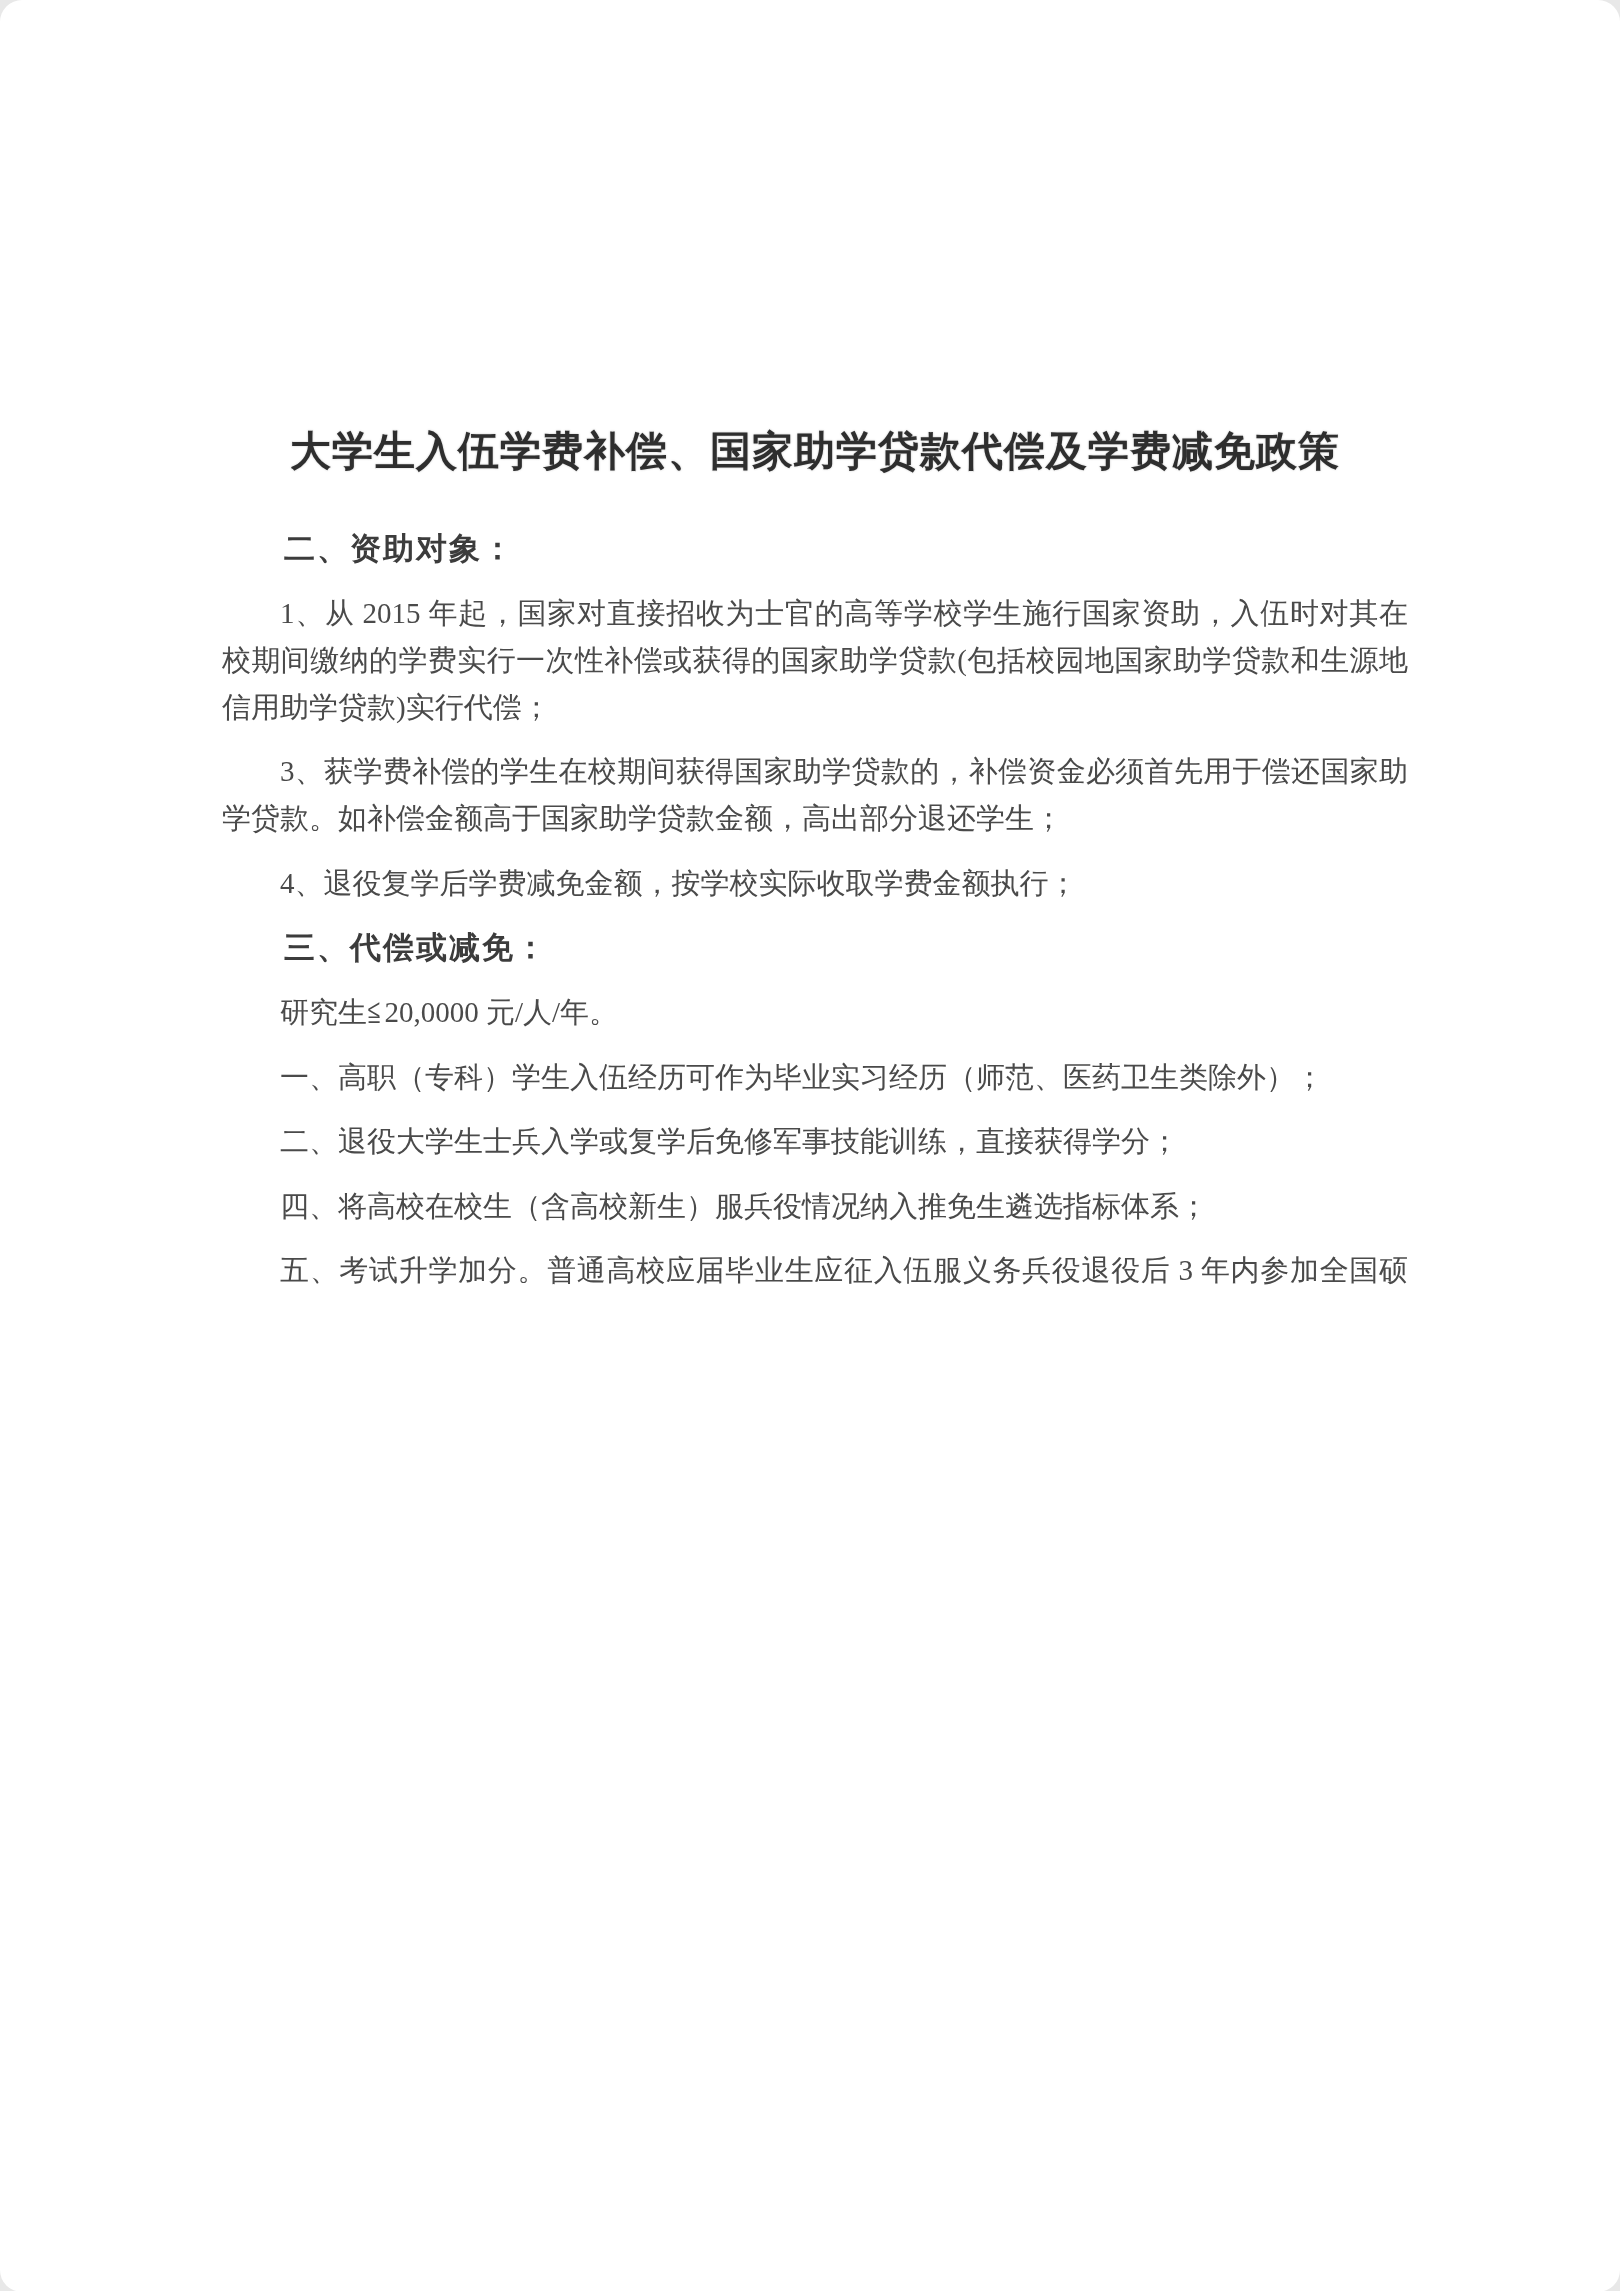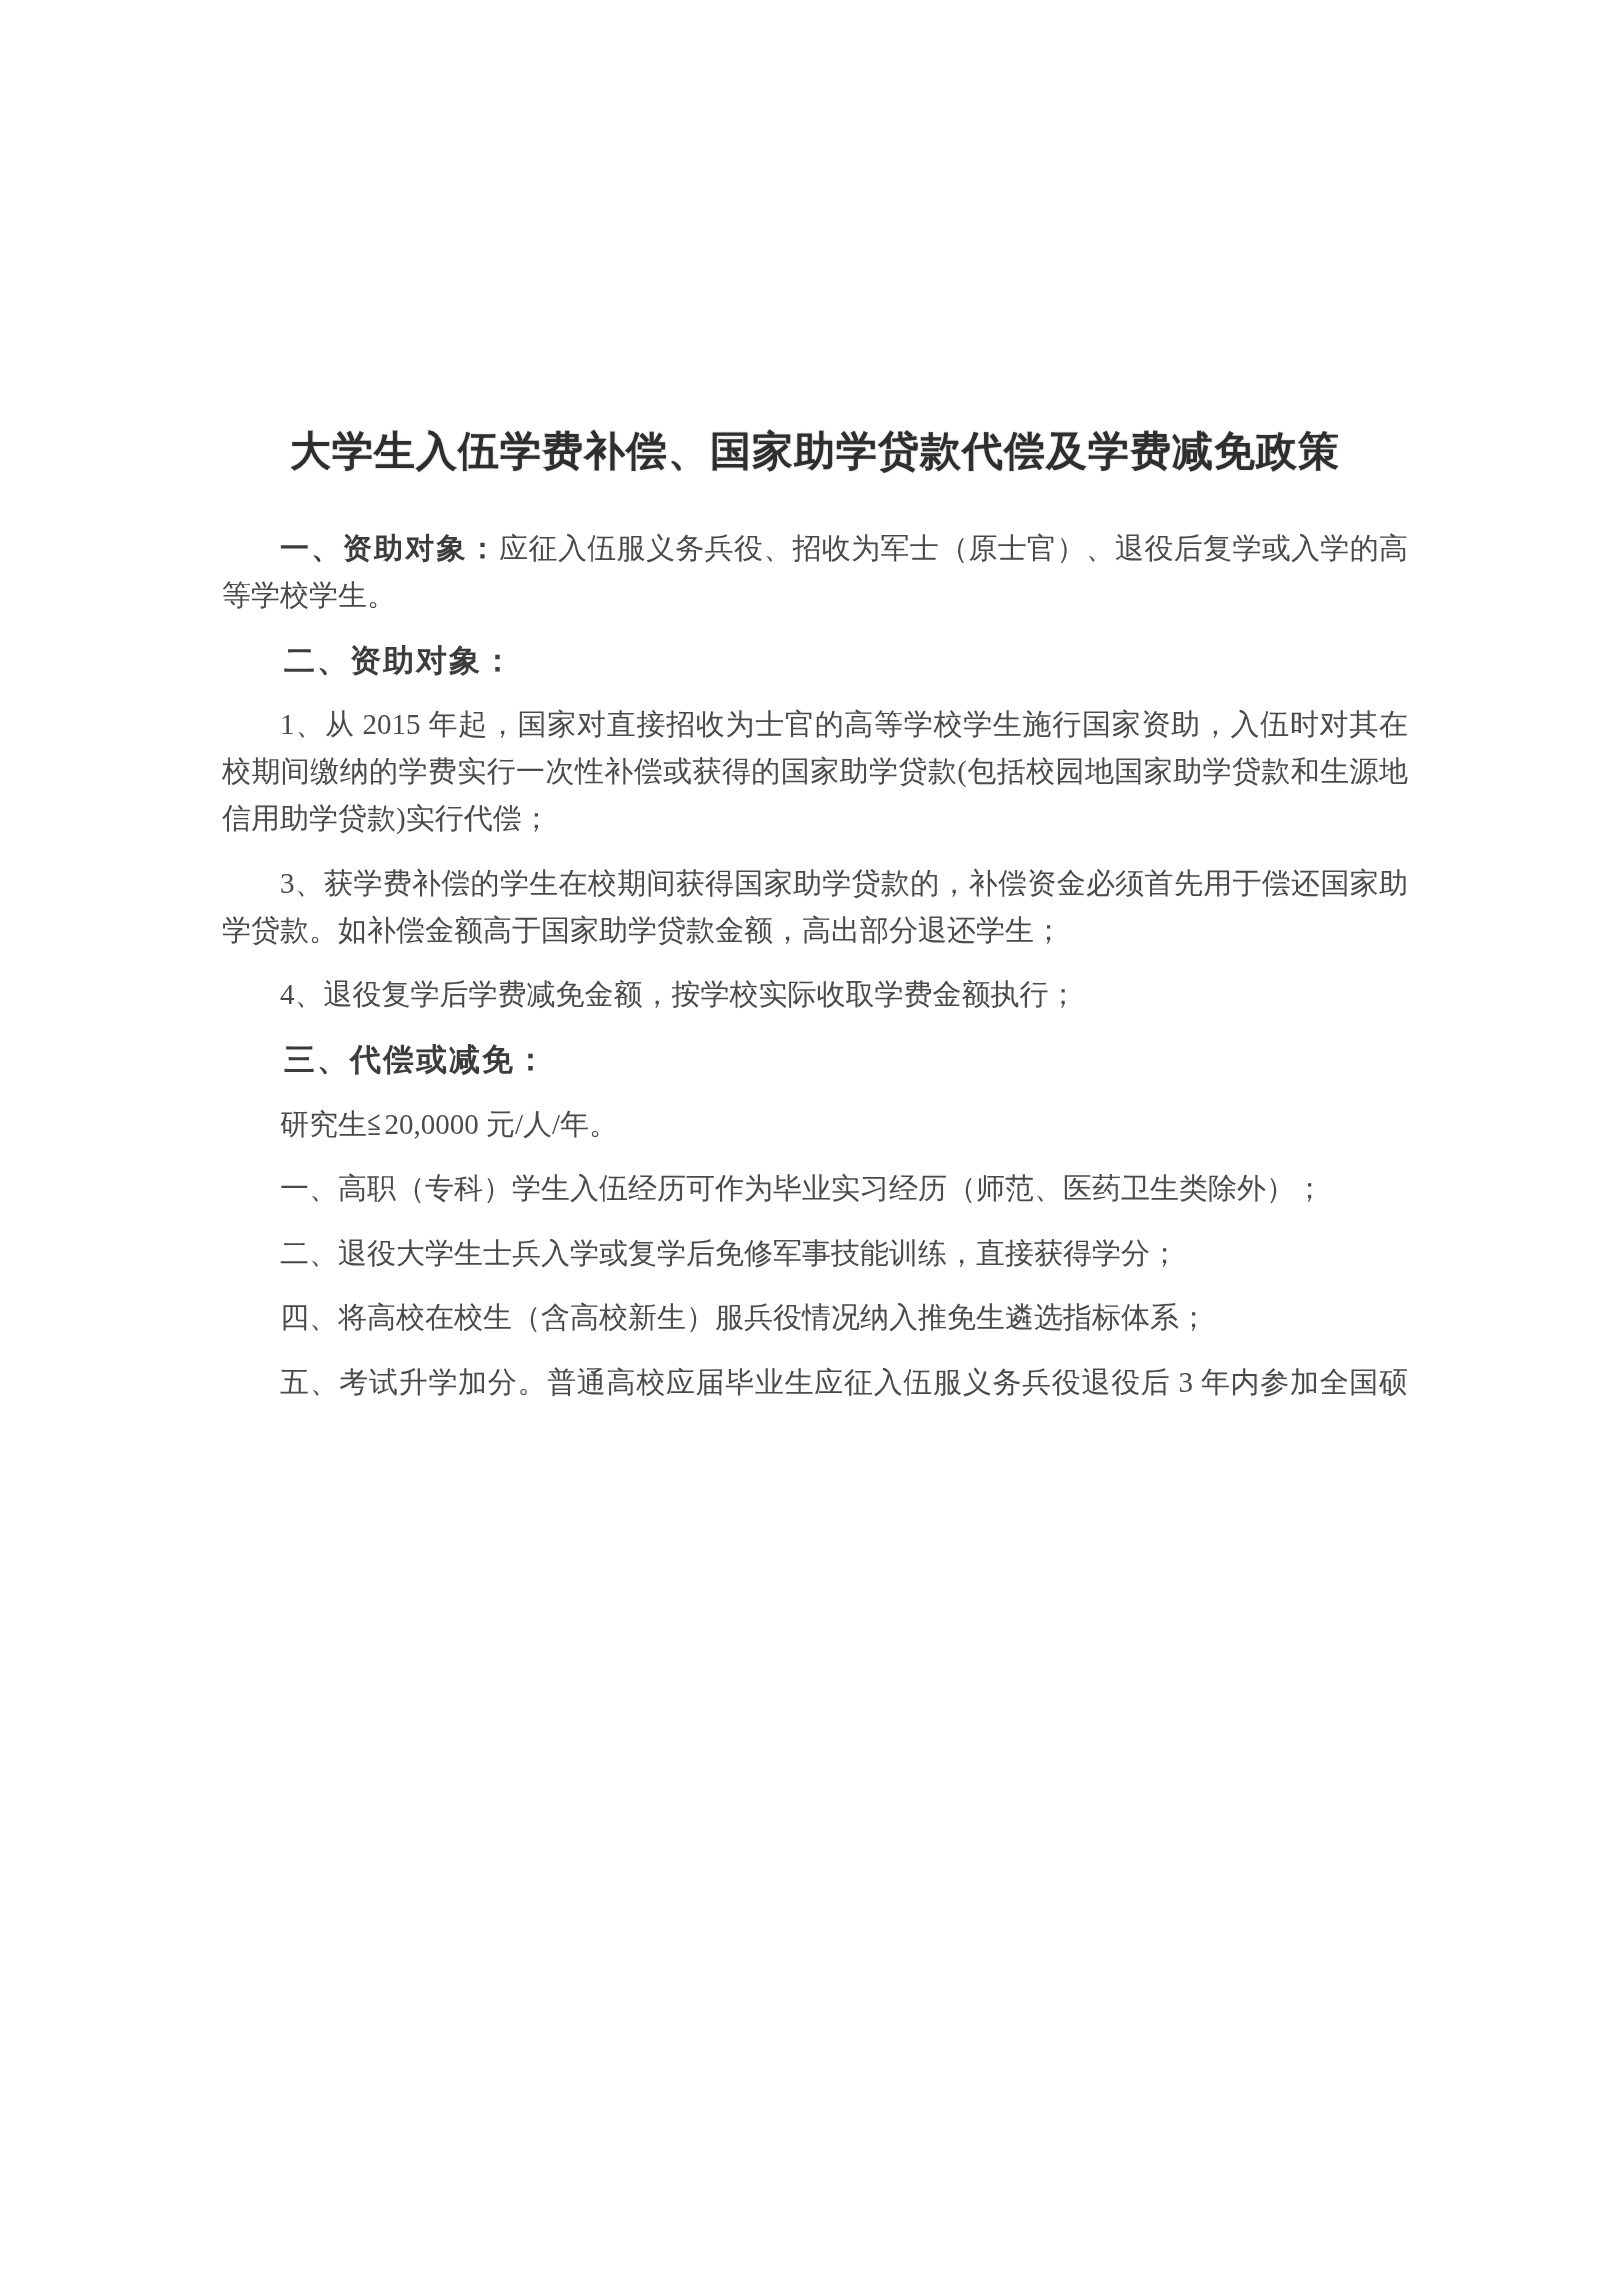--- a/index.html
+++ b/index.html
@@ -7,20 +7,21 @@
     position: relative;
     width: 1620px;
     height: 2292px;
     margin: 0 auto;
     background: #ffffff;
     box-sizing: border-box;
     padding: 421px 212px 0 222px;
     overflow: hidden;
     font-family: "Liberation Serif", "DejaVu Serif", serif;
     color: #4a4a4a;
+    border-radius: 22px;
   }
   h1 {
     font-family: "Liberation Sans", "DejaVu Sans", sans-serif;
     font-weight: bold;
     color: #2e2e2e;
     font-size: 41px;
     line-height: 61px;
     text-align: center;
     margin: 0 0 43px 0;
     letter-spacing: 1px;
@@ -59,21 +60,20 @@
     overflow: hidden;
   }
 </style>
 </head>
 <body>
 
 <div class="page">
 
   <h1>大学生入伍学费补偿、国家助学贷款代偿及学费减免政策</h1>
 
-  <p class="body"><span class="inline-heading">一、资助对象：</span><span>应征入伍服义务兵役、招收为军士（原士官）、退役后复学或入学的高等学校学生。</span></p>
 
   <h2>二、资助对象：</h2>
 
   <p class="body">1、从 2015 年起，国家对直接招收为士官的高等学校学生施行国家资助，入伍时对其在校期间缴纳的学费实行一次性补偿或获得的国家助学贷款(包括校园地国家助学贷款和生源地信用助学贷款)实行代偿；</p>
 
 
   <p class="body">3、获学费补偿的学生在校期间获得国家助学贷款的，补偿资金必须首先用于偿还国家助学贷款。如补偿金额高于国家助学贷款金额，高出部分退还学生；</p>
 
   <p class="body">4、退役复学后学费减免金额，按学校实际收取学费金额执行；</p>
 

